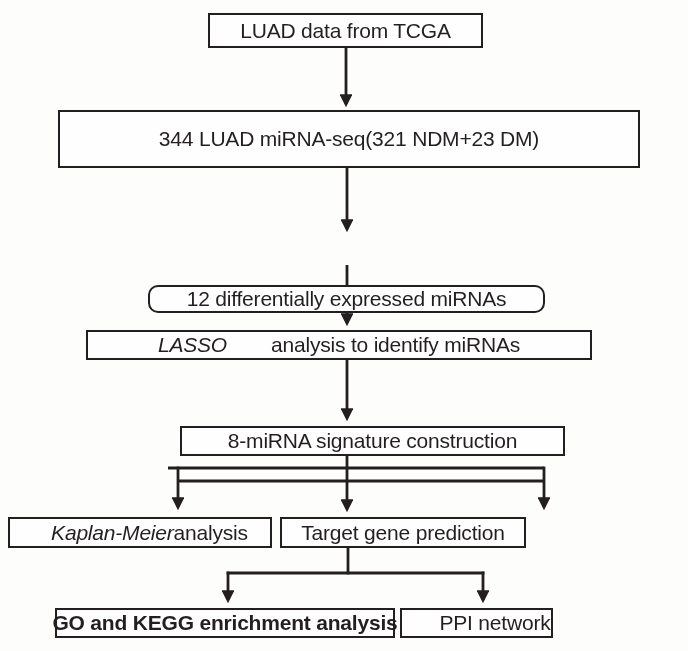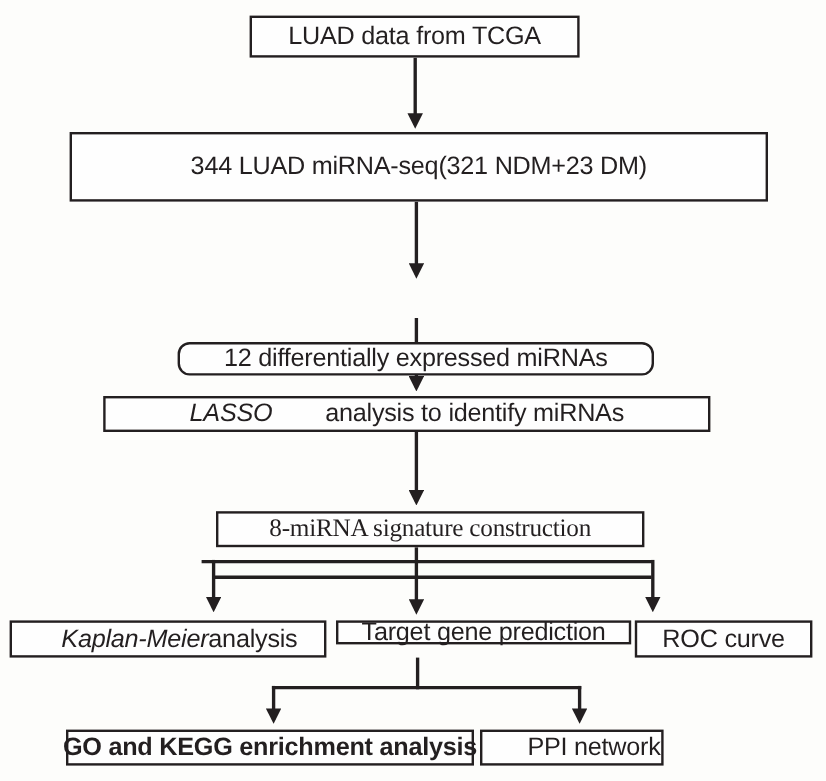--- a/index.html
+++ b/index.html
@@ -47,23 +47,23 @@
     white-space:nowrap;
   }
   .node .em{font-style:italic;}
   .node.rounded{border-radius:10px;}
   .node.twoline{flex-direction:row;line-height:1.25;}
   
   .n-tcga     {left:208px; top:13px;  width:275px; height:35px;}
   .n-mirnaseq {left:58px;  top:110px; width:582px; height:58px;}
   .n-dem      {left:148px; top:237px; width:397px; height:28px;margin-top:48px;}
   .n-lasso    {left:86px;  top:330px; width:506px; height:30px;gap:44px;}
-  .n-signature{left:180px; top:426px; width:357px; height:30px;font-family:Liberation Serif, serif;}
+  .n-signature{left:180px; top:426px; width:385px; height:30px;}
   .n-km       {left:8px;   top:517px; width:264px; height:31px;padding-left:19px;}
-  .n-target   {left:280px; top:517px; width:246px; height:20px;}
+  .n-target   {left:280px; top:517px; width:246px; height:31px;}
   .n-roc      {left:529px; top:517px; width:148px; height:31px;}
   .n-gokegg   {left:55px;  top:608px; width:340px; height:30px;font-weight:bold;}
   .n-ppi      {left:400px; top:608px; width:153px; height:30px;padding-left:37px;}
 </style>
 </head>
 <body>
 
 <div class="canvas">
 
   <svg class="arrows" viewBox="0 0 688 651" xmlns="http://www.w3.org/2000/svg">
@@ -114,23 +114,20 @@
 
   <div class="node n-km">
     <span class="em">Kaplan-Meier</span>
       <span> analysis</span>
   </div>
 
   <div class="node n-target">
     <span>Target gene prediction</span>
   </div>
 
-  <div class="node n-roc">
-    <span>ROC curve</span>
-  </div>
 
   <div class="node n-gokegg">
     <span>GO and KEGG enrichment analysis</span>
   </div>
 
   <div class="node n-ppi">
     <span>PPI network</span>
   </div>
 
 </div>

